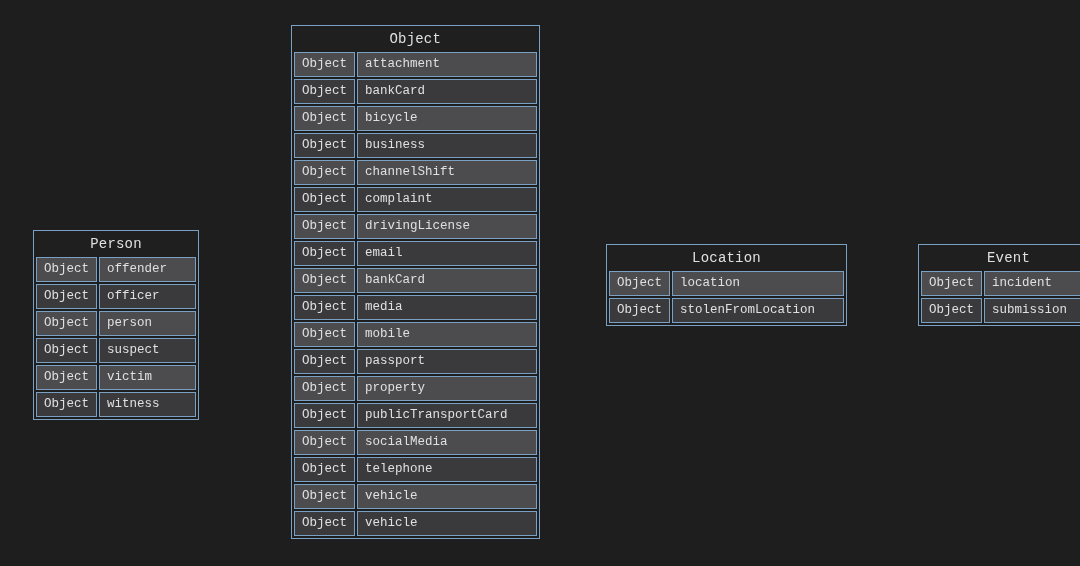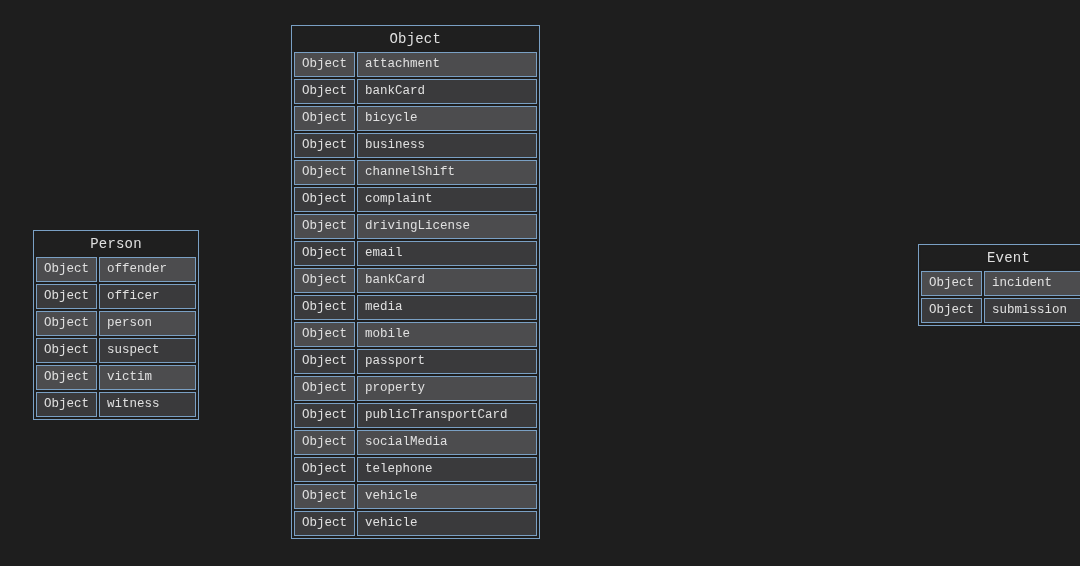--- a/index.html
+++ b/index.html
@@ -179,20 +179,39 @@
     <td class="cell-name">vehicle</td>
   </tr>
           <tr>
     <td class="cell-type">Object</td>
     <td class="cell-name">vehicle</td>
   </tr>
         </tbody>
     </table>
   </section>
 
+  <section class="entity" id="t-location">
+    <table>
+      <thead>
+        <tr>
+          <th class="title" colspan="2">Location</th>
+        </tr>
+      </thead>
+      <tbody>
+          <tr>
+    <td class="cell-type">Object</td>
+    <td class="cell-name">location</td>
+  </tr>
+          <tr>
+    <td class="cell-type">Object</td>
+    <td class="cell-name">stolenFromLocation</td>
+  </tr>
+        </tbody>
+    </table>
+  </section>
 
   <section class="entity" id="t-event">
     <table>
       <thead>
         <tr>
           <th class="title" colspan="2">Event</th>
         </tr>
       </thead>
       <tbody>
           <tr>

